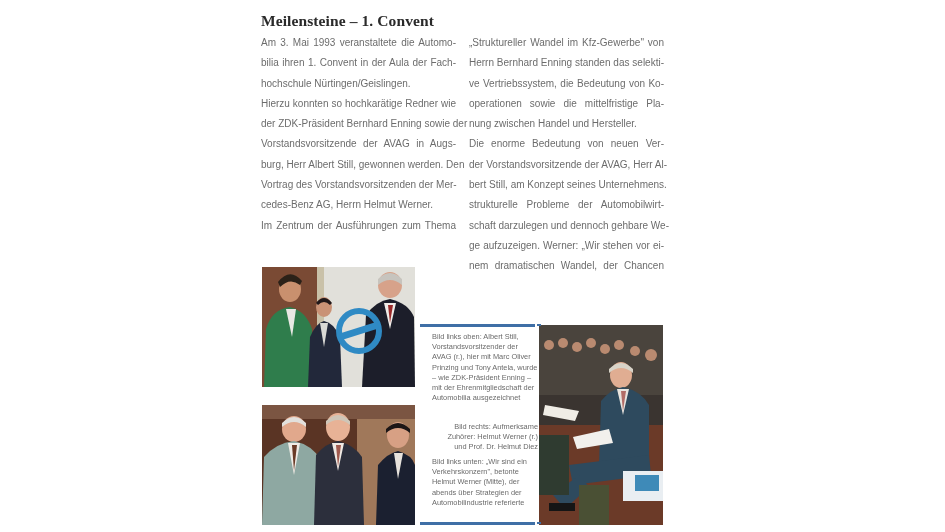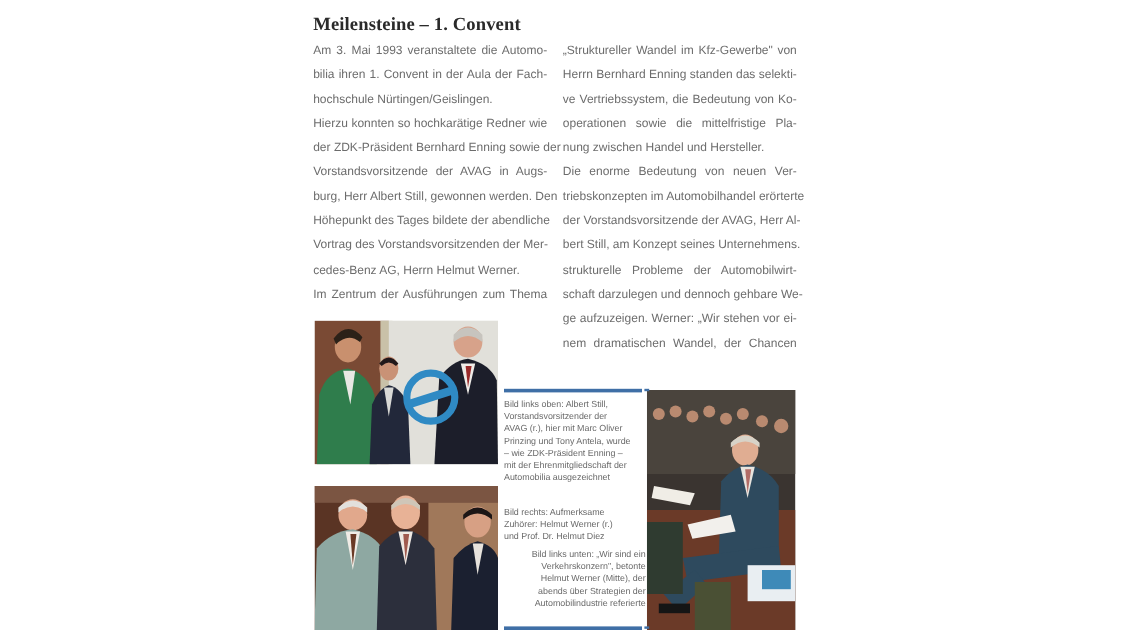--- a/index.html
+++ b/index.html
@@ -28,55 +28,53 @@
   .photo-bottom-left { left: 262px; top: 405px; width: 153px; height: 120px; }
   .photo-right { left: 539px; top: 325px; width: 124px; height: 200px; }
 
   .caption-box { position: absolute; left: 420px; top: 322px; width: 115px; height: 205px; }
   .rule { position: absolute; left: 0; width: 115px; height: 3px; background: #3f6fa6; }
   .rule-top { top: 2px; }
   .rule-bottom { top: 200px; }
   .caption {
     position: absolute; left: 0; width: 118px; font-size: 7.4px; line-height: 10.2px; color: #6a6a6a;
   }
-  .caption .ln { display: block; white-space: nowrap; }
+  .caption .ln { display: block; white-space: nowrap; margin-left: 12px; }
   .cap1 { top: 10px; }
-  .cap2 { top: 100px; }
-  .cap3 { top: 135px; text-align: right; }
+  .cap2 { top: 100px; text-align: right; }
+  .cap3 { top: 135px; }
   .vrule { position: absolute; background: #3f6fa6; }
 </style>
 </head>
 <body>
 
 <div class="page">
 
   <div class="title">Meilensteine – 1. Convent</div>
 
   <div class="col col-left">
     <span class="ln">Am 3. Mai 1993 veranstaltete die Automo-</span>
     <span class="ln">bilia ihren 1. Convent in der Aula der Fach-</span>
     <span class="ln last">hochschule Nürtingen/Geislingen.</span>
     <span class="ln">Hierzu konnten so hochkarätige Redner wie</span>
     <span class="ln">der ZDK-Präsident Bernhard Enning sowie der</span>
     <span class="ln">Vorstandsvorsitzende der AVAG in Augs-</span>
     <span class="ln">burg, Herr Albert Still, gewonnen werden. Den</span>
-    <span class="ln">Höhepunkt des Tages bildete der abendliche</span>
     <span class="ln">Vortrag des Vorstandsvorsitzenden der Mer-</span>
     <span class="ln last">cedes-Benz AG, Herrn Helmut Werner.</span>
     <span class="ln">Im Zentrum der Ausführungen zum Thema</span>
   </div>
 
   <div class="col col-right">
     <span class="ln">„Struktureller Wandel im Kfz-Gewerbe" von</span>
     <span class="ln">Herrn Bernhard Enning standen das selekti-</span>
     <span class="ln">ve Vertriebssystem, die Bedeutung von Ko-</span>
     <span class="ln">operationen sowie die mittelfristige Pla-</span>
     <span class="ln last">nung zwischen Handel und Hersteller.</span>
     <span class="ln">Die enorme Bedeutung von neuen Ver-</span>
-    <span class="ln">triebskonzepten im Automobilhandel erörterte</span>
     <span class="ln">der Vorstandsvorsitzende der AVAG, Herr Al-</span>
     <span class="ln">bert Still, am Konzept seines Unternehmens.</span>
     <span class="ln">strukturelle Probleme der Automobilwirt-</span>
     <span class="ln">schaft darzulegen und dennoch gehbare We-</span>
     <span class="ln">ge aufzuzeigen. Werner: „Wir stehen vor ei-</span>
     <span class="ln">nem dramatischen Wandel, der Chancen</span>
   </div>
 
   <div class="photo photo-top-left">
     <svg viewBox="0 0 153 120" preserveAspectRatio="none">

